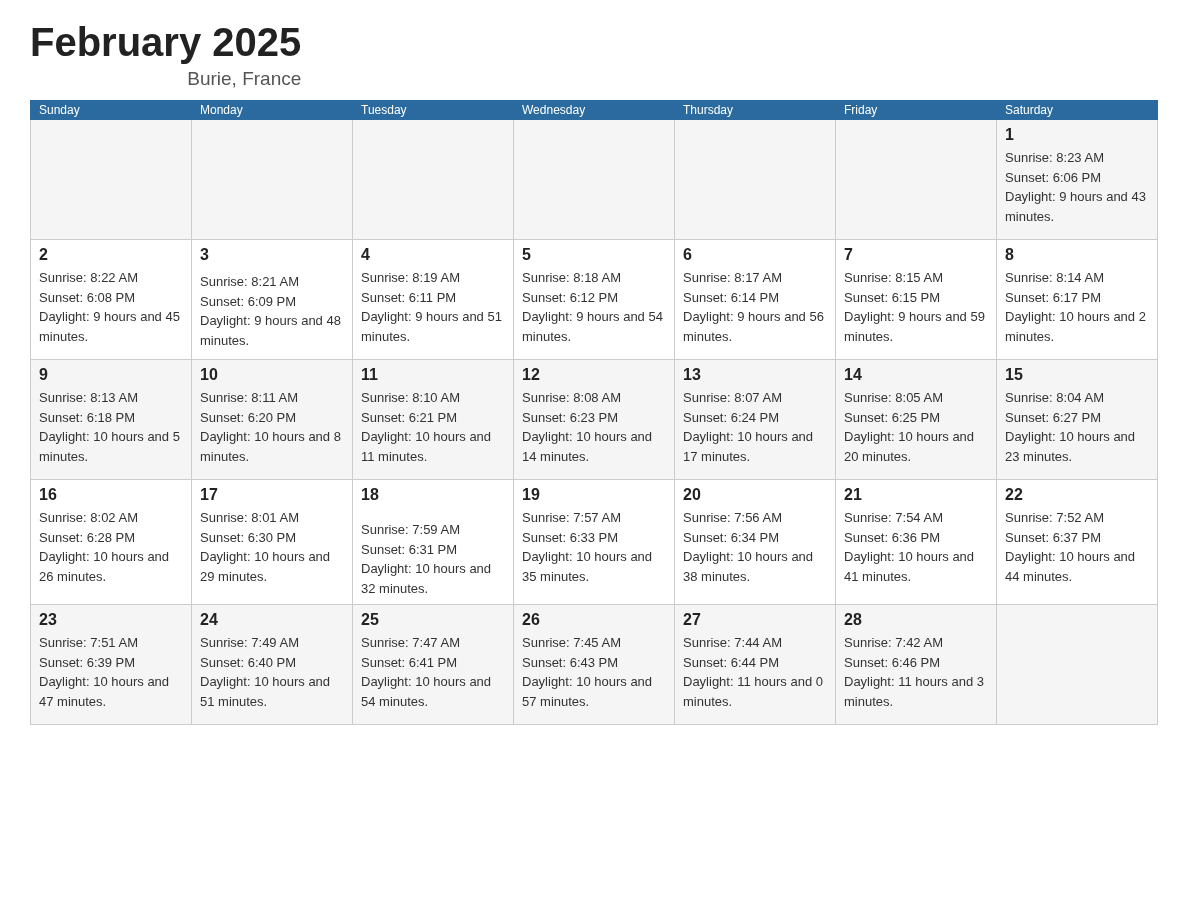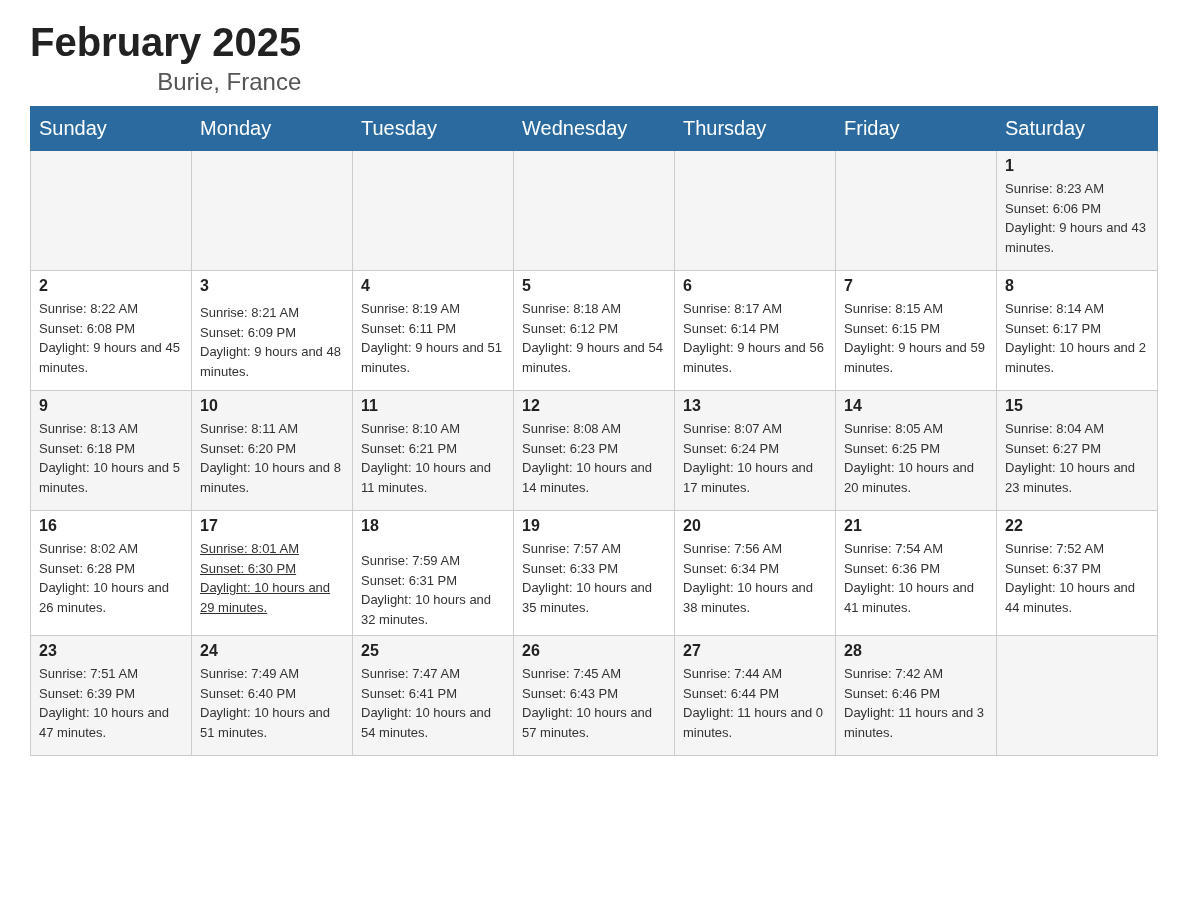--- a/index.html
+++ b/index.html
@@ -52,34 +52,34 @@
     .title-block {
       text-align: right;
     }
     .calendar-title {
       font-size: 40px;
       font-weight: bold;
       color: #222;
       line-height: 1.1;
     }
     .calendar-subtitle {
-      font-size: 24px;
+      font-size: 19px;
       color: #555;
       margin-top: 4px;
     }
     .calendar {
       width: 100%;
       border-collapse: collapse;
       margin-top: 10px;
     }
     .calendar th {
       background-color: #2a6a9e;
       color: #fff;
-      padding: 10px 8px;
-      font-size: 20px;
+      padding: 2px 8px;
+      font-size: 12px;
       font-weight: normal;
       text-align: left;
       border: 1px solid #2a6a9e;
       margin-left: 8px;
     }
     .calendar td {
       border: 1px solid #ccc;
       vertical-align: top;
       padding: 6px 8px;
       width: 14.28%;
@@ -235,21 +235,21 @@
       </tr>
       <tr>
         <td>
           <span class="day-number">16</span>
           <div class="day-info" style="white-space: pre-line;">Sunrise: 8:02 AM
 Sunset: 6:28 PM
 Daylight: 10 hours and 26 minutes.</div>
         </td>
         <td>
           <span class="day-number">17</span>
-          <div class="day-info" style="white-space: pre-line; text-decoration: underline;">Sunrise: 8:01 AM
+          <div class="day-info" style="white-space: pre-line;">Sunrise: 8:01 AM
 Sunset: 6:30 PM
 Daylight: 10 hours and 29 minutes.</div>
         </td>
         <td>
           <span class="day-number">18</span>
           <div class="day-info" style="white-space: pre-line; margin-top: 16px;">Sunrise: 7:59 AM
 Sunset: 6:31 PM
 Daylight: 10 hours and 32 minutes.</div>
         </td>
         <td>

